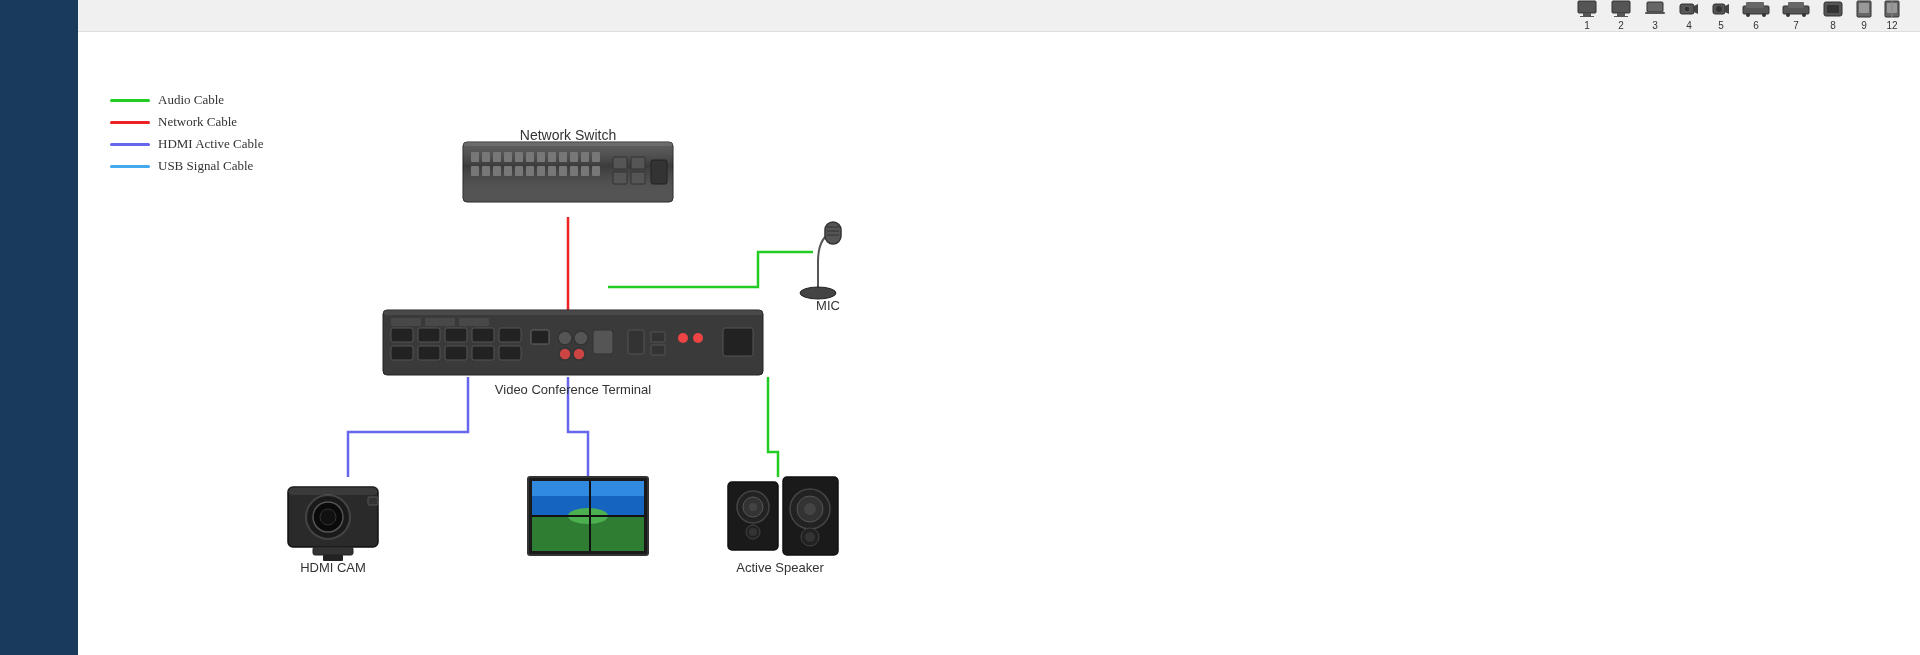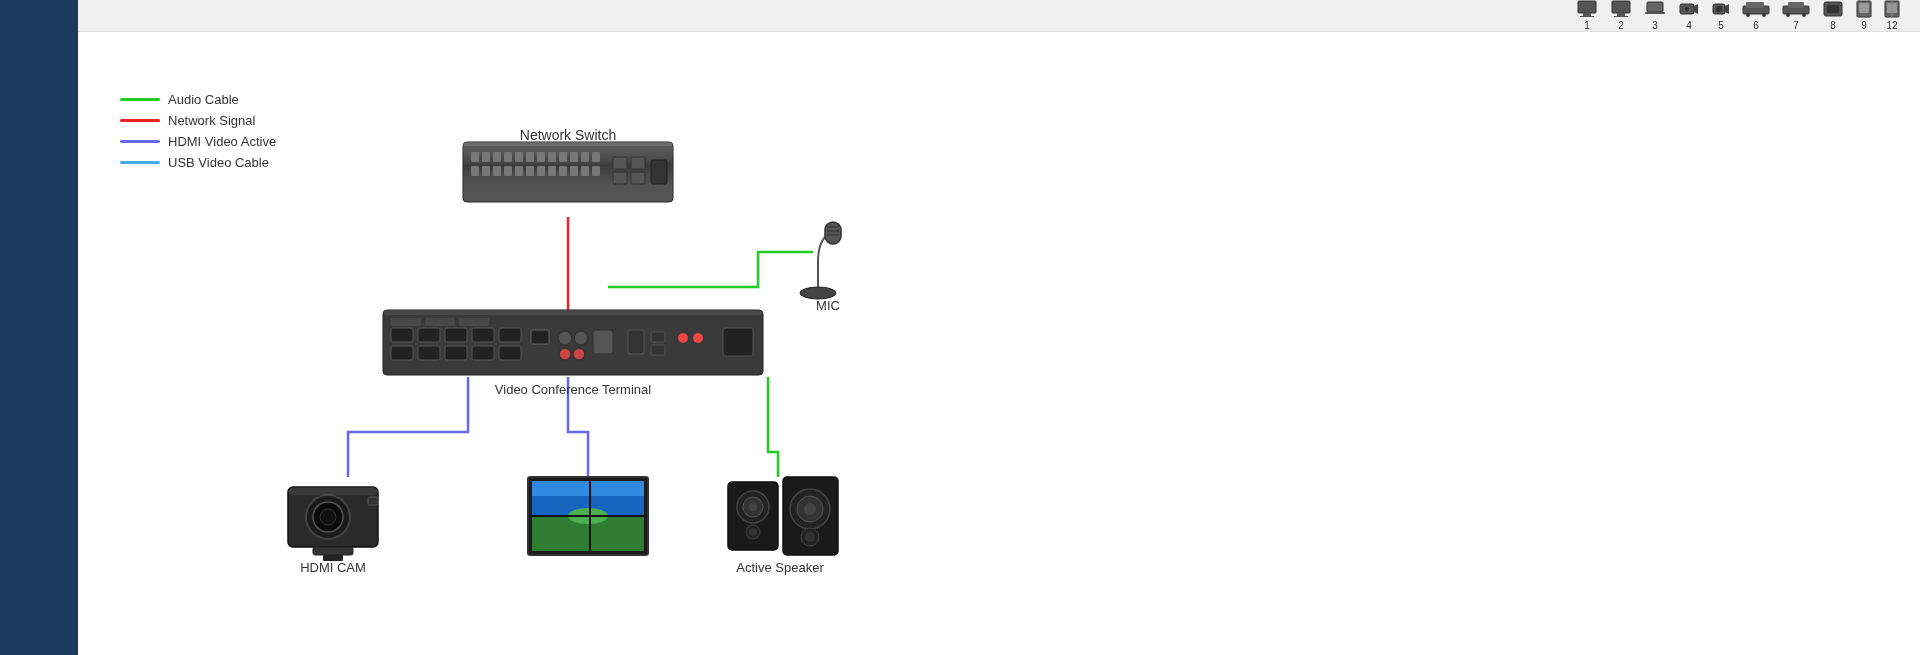--- a/index.html
+++ b/index.html
@@ -56,21 +56,22 @@
       left: 0;
       right: 0;
       bottom: 0;
       background: white;
     }
 
     
     .legend {
       position: absolute;
       top: 60px;
-      left: 42px;
+      left: 32px;
+      font-family: Liberation Serif, serif;
     }
 
     .legend-item {
       display: flex;
       align-items: center;
       gap: 8px;
       margin-bottom: 6px;
     }
 
     .legend-line {
@@ -204,29 +205,29 @@
 
   <div class="diagram-area">
 
     <div class="legend">
       <div class="legend-item">
         <div class="legend-line" style="background:#22cc22;"></div>
         <span class="legend-label">Audio Cable</span>
       </div>
       <div class="legend-item">
         <div class="legend-line" style="background:#ee2222;"></div>
-        <span class="legend-label">Network Signal</span>
+        <span class="legend-label">Network Cable</span>
       </div>
       <div class="legend-item">
         <div class="legend-line" style="background:#6666ee;"></div>
-        <span class="legend-label">HDMI Video Active</span>
+        <span class="legend-label">HDMI Active Cable</span>
       </div>
       <div class="legend-item">
         <div class="legend-line" style="background:#44aaee;"></div>
-        <span class="legend-label">USB Video Cable</span>
+        <span class="legend-label">USB Signal Cable</span>
       </div>
     </div>
 
     <svg class="diagram-svg" viewBox="0 0 1842 623" preserveAspectRatio="xMidYMid meet">
 
       <line x1="490" y1="185" x2="490" y2="280" stroke="#ee2222" stroke-width="2.5"></line>
 
       <path d="M 530 255 L 680 255 L 680 220 L 735 220" stroke="#22cc22" stroke-width="2.5" fill="none"></path>
 
       <path d="M 690 345 L 690 420 L 700 420 L 700 445" stroke="#22cc22" stroke-width="2.5" fill="none"></path>

